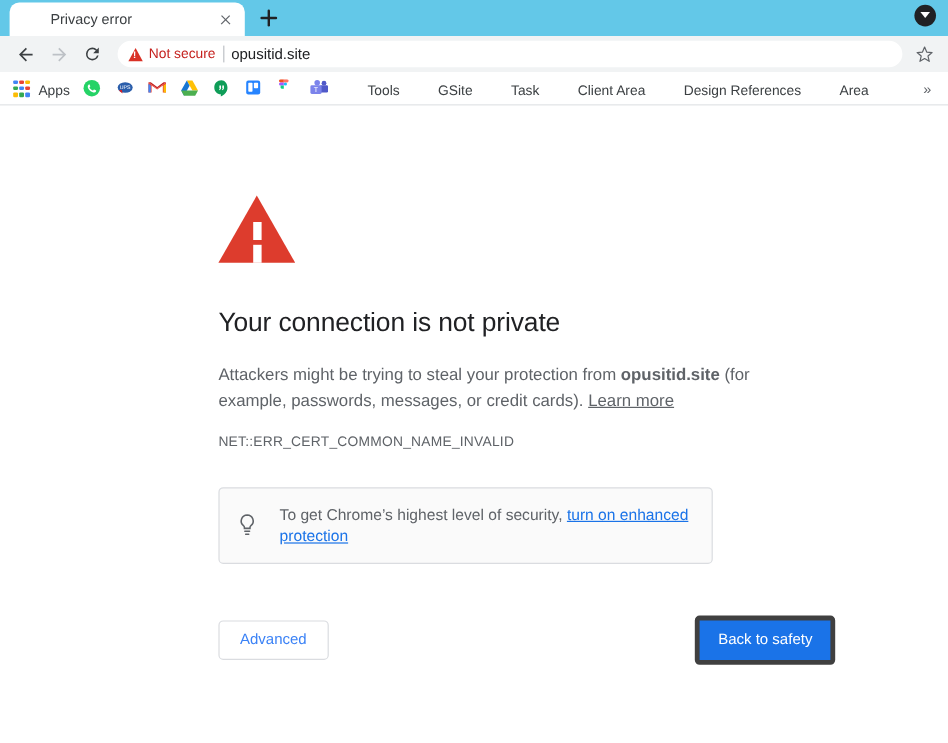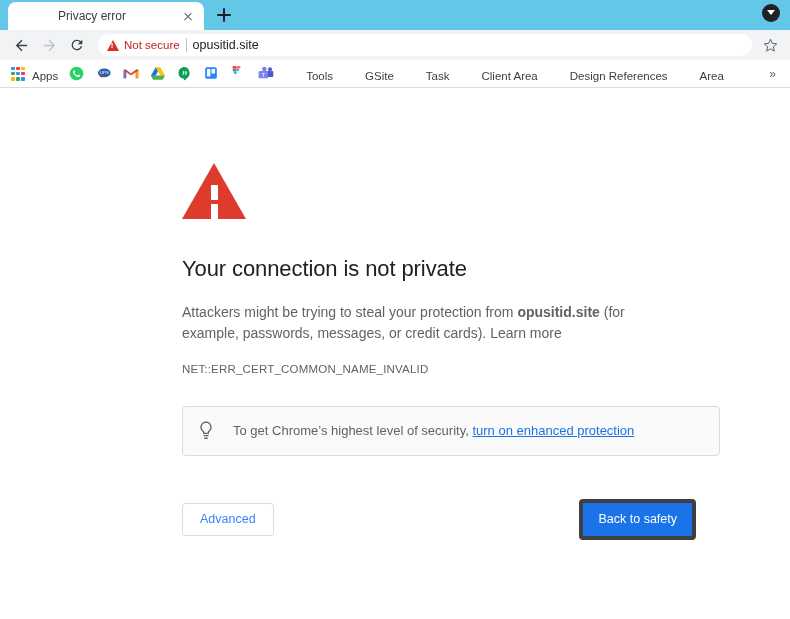--- a/index.html
+++ b/index.html
@@ -28,21 +28,21 @@
   .tab {
     position: relative;
     height: 28px;
     width: 196px;
     background: #ffffff;
     border-radius: 8px 8px 0 0;
     display: flex;
     align-items: center;
     padding: 0 8px 0 10px;
     box-sizing: border-box;
-    gap: 24px;
+    gap: 8px;
   }
   .tab-favicon {
     width: 16px;
     height: 16px;
     flex: 0 0 16px;
     position: relative;
   }
   .tab-favicon .globe {
     width: 15px; height: 15px;
     border-radius: 50%;
@@ -334,32 +334,33 @@
     line-height: 21px;
     margin: 19px 0 0 0;
     max-width: 482px;
   }
   p.body-text b {
     color: #5f6368;
     font-weight: bold;
   }
   a.inline-link {
     color: #5f6368;
+    text-decoration: underline;
     cursor: pointer;
   }
   .errcode {
     font-size: 11.5px;
     color: #5f6368;
     margin-top: 19px;
     letter-spacing: 0.2px;
   }
 
   .tipbox {
     margin-top: 31px;
-    width: 538px;
+    width: 412px;
     box-sizing: border-box;
     border: 1px solid #dadce0;
     border-radius: 4px;
     background: #fafafa;
     display: flex;
     align-items: center;
     padding: 13px 14px;
     gap: 18px;
   }
   .bulb {

